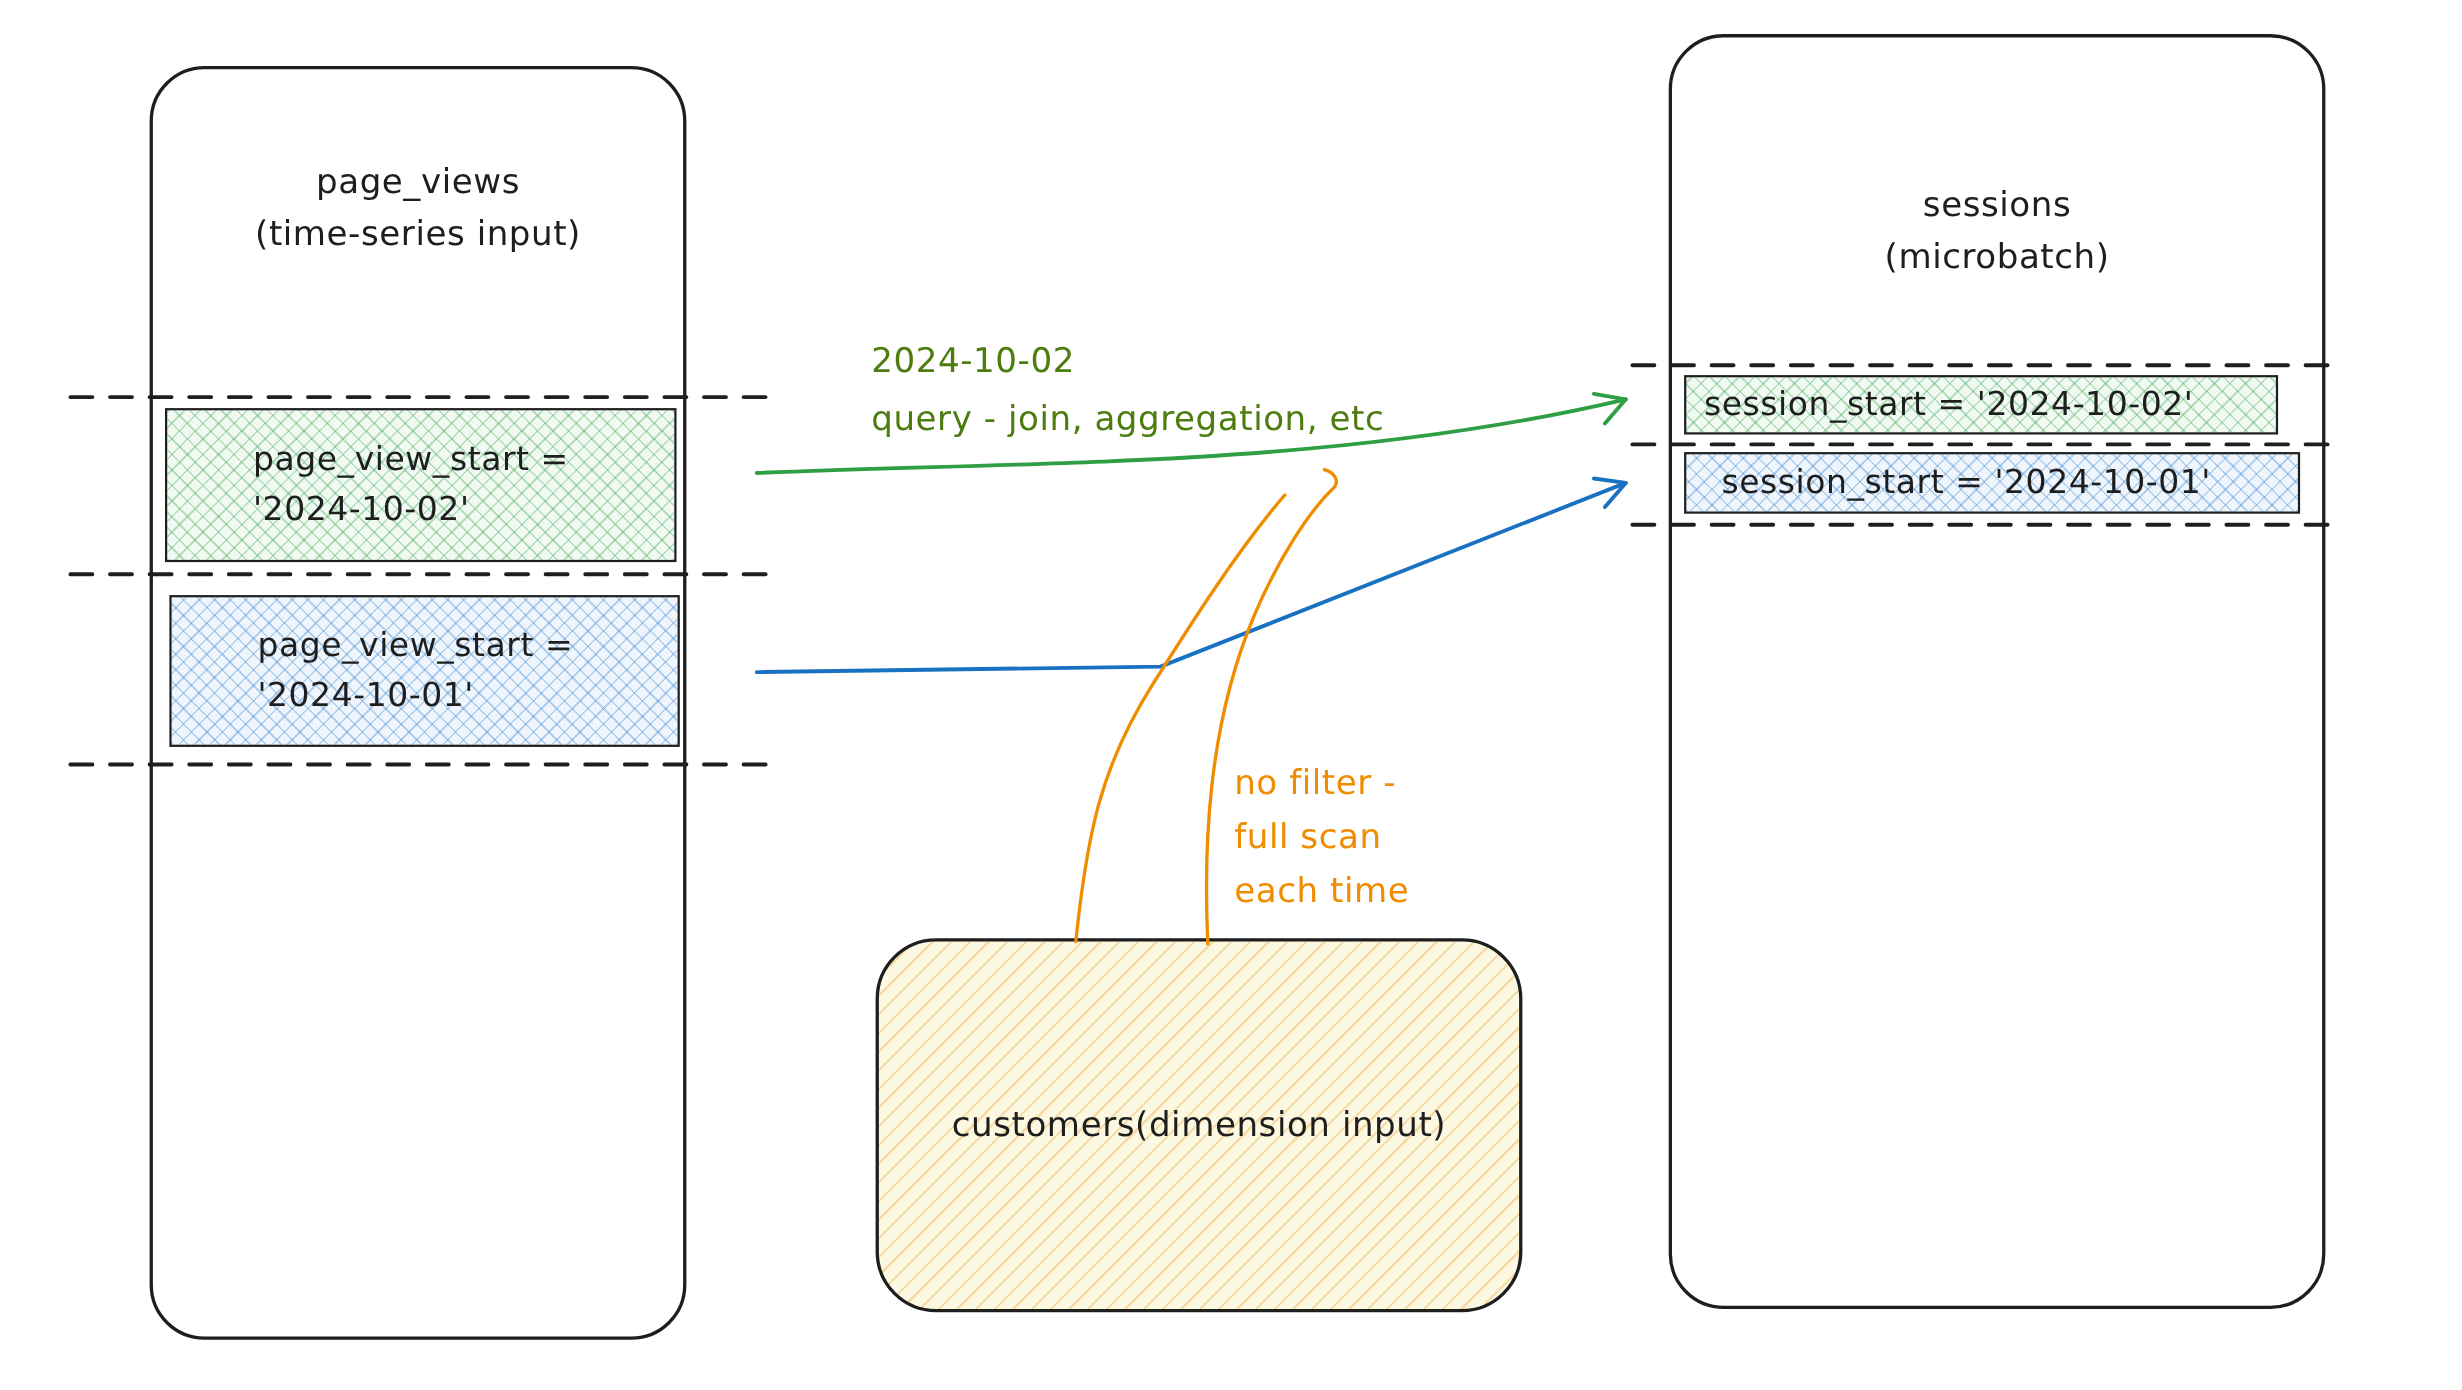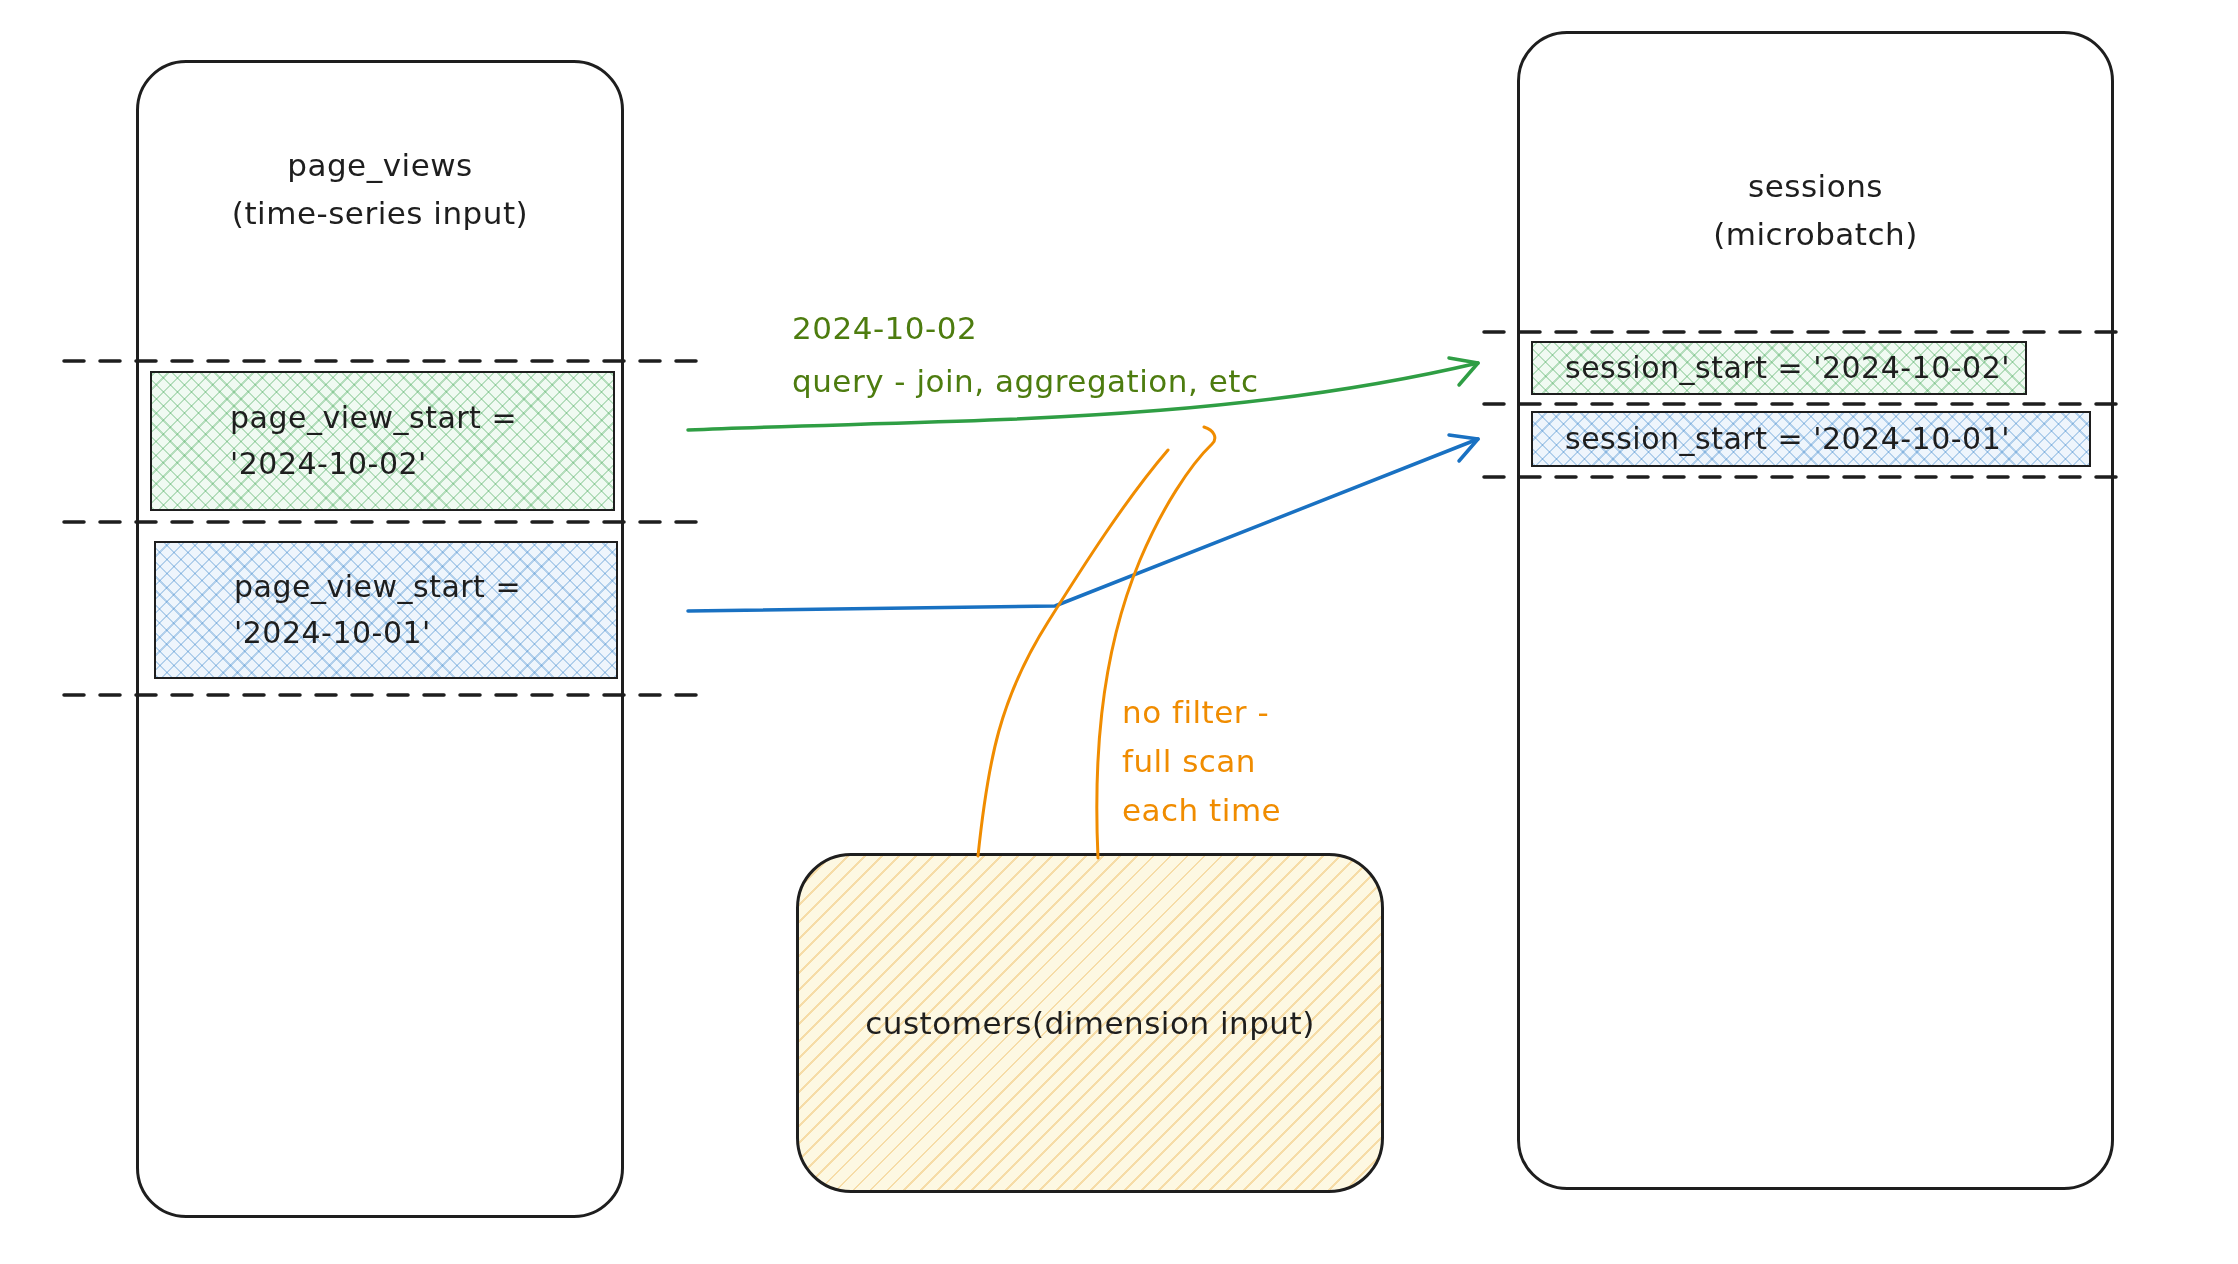--- a/index.html
+++ b/index.html
@@ -69,21 +69,21 @@
       repeating-linear-gradient(-45deg, rgba(25,113,194,0.28) 0px, rgba(25,113,194,0.28) 1.6px, transparent 1.6px, transparent 10px);
   }
   .hatch-yellow {
     background-color: #fdf8e2;
     background-image:
       repeating-linear-gradient(-45deg, rgba(233,168,56,0.35) 0px, rgba(233,168,56,0.35) 2px, transparent 2px, transparent 12px);
   }
 
   .row.left-green { left: 150px; top: 371px; width: 465px; height: 140px; padding-left: 78px; }
   .row.left-blue  { left: 154px; top: 541px; width: 464px; height: 138px; padding-left: 78px; }
-  .row.right-green { left: 1531px; top: 341px; width: 496px; height: 54px; padding-left: 32px; }
+  .row.right-green { left: 1531px; top: 341px; width: 540px; height: 54px; padding-left: 16px; }
   .row.right-blue  { left: 1531px; top: 411px; width: 560px; height: 56px; padding-left: 32px; }
 
   .customers {
     position: absolute;
     left: 796px; top: 853px;
     width: 588px; height: 340px;
     border: 3.5px solid #1e1e1e;
     border-radius: 55px;
     box-sizing: border-box;
     z-index: 2;

